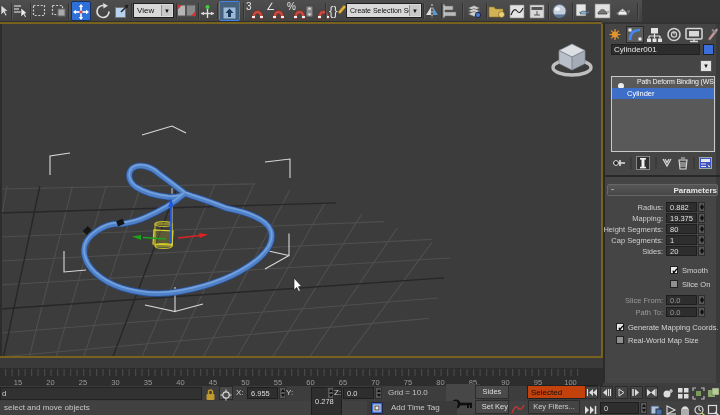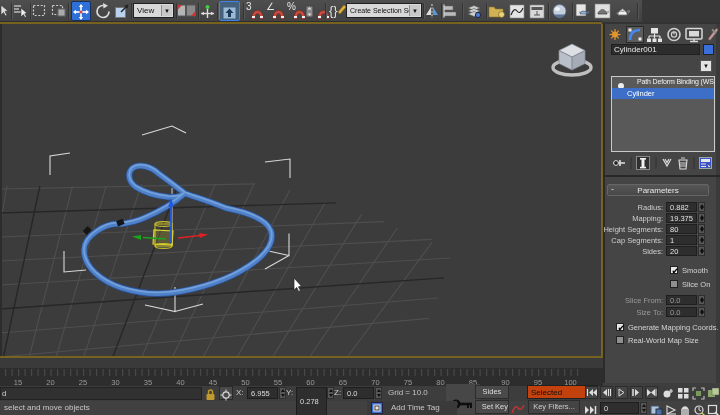--- a/index.html
+++ b/index.html
@@ -415,21 +415,21 @@
         </g>
 <line x1="84" y1="1" x2="84" y2="13" stroke="#333"></line>
 <g transform="translate(89,1)">
           <rect x="0.5" y="0.5" width="12" height="11" fill="#3c52c9" stroke="#9aa"></rect>
           <rect x="2" y="2" width="9" height="3" fill="#e8e8e8"></rect>
           <path d="M 2,7 L 7,7 M 2,9.5 L 7,9.5" stroke="#e8e8e8" stroke-width="1.2"></path>
           <path d="M 8,6.5 L 12,10 L 9.5,10.5 Z" fill="#fff" stroke="#333" stroke-width="0.5"></path>
         </g>
 </svg></div>
 <div class="abs" style="left:604px;top:175px;width:116px;height:2px;background:#282828"></div>
-<div class="abs" style="left:607px;top:184px;width:102px;height:12px;background:linear-gradient(#565656,#484848);border:1px solid #666;border-radius:2px;color:#e8e8e8;font-size:8px;font-weight:normal;text-align:center;line-height:11px">Parameters</div>
+<div class="abs" style="left:607px;top:184px;width:111px;height:12px;background:linear-gradient(#565656,#484848);border:1px solid #666;border-radius:2px;color:#e8e8e8;font-size:8px;font-weight:bold;text-align:right;line-height:11px">Parameters</div>
 <div class="abs" style="left:611px;top:187px;width:6px;height:6px;color:#ddd;font-size:9px;line-height:5px">-</div>
 <div class="plabel" style="left:560px;top:203px;width:103px">Radius:</div>
 <div class="spinfield" style="left:666px;top:202px;width:31px;height:10px;color:#e0e0e0">0.882</div>
 <div class="spin" style="left:698px;top:202px;height:10px"></div>
 <div class="plabel" style="left:560px;top:214px;width:103px">Mapping:</div>
 <div class="spinfield" style="left:666px;top:213px;width:31px;height:10px;color:#e0e0e0">19.375</div>
 <div class="spin" style="left:698px;top:213px;height:10px"></div>
 <div class="plabel" style="left:560px;top:225px;width:103px">Height Segments:</div>
 <div class="spinfield" style="left:666px;top:224px;width:31px;height:10px;color:#e0e0e0">80</div>
 <div class="spin" style="left:698px;top:224px;height:10px"></div>
@@ -439,21 +439,21 @@
 <div class="plabel" style="left:560px;top:247px;width:103px">Sides:</div>
 <div class="spinfield" style="left:666px;top:246px;width:31px;height:10px;color:#e0e0e0">20</div>
 <div class="spin" style="left:698px;top:246px;height:10px"></div>
 <div class="cb ck" style="left:670px;top:266px"></div>
     <div class="cblabel" style="left:682px;top:266px">Smooth</div>
 <div class="cb un" style="left:670px;top:280px"></div>
     <div class="cblabel" style="left:682px;top:280px">Slice On</div>
 <div class="plabel" style="left:560px;top:296px;width:103px;color:#9a9a9a">Slice From:</div>
 <div class="spinfield" style="left:666px;top:295px;width:31px;height:10px;color:#9a9a9a">0.0</div>
 <div class="spin" style="left:698px;top:295px;height:10px"></div>
-<div class="plabel" style="left:560px;top:308px;width:103px;color:#9a9a9a">Size To:</div>
+<div class="plabel" style="left:560px;top:308px;width:103px;color:#9a9a9a">Path To:</div>
 <div class="spinfield" style="left:666px;top:307px;width:31px;height:10px;color:#9a9a9a">0.0</div>
 <div class="spin" style="left:698px;top:307px;height:10px"></div>
 <div class="cb ck" style="left:616px;top:323px"></div>
     <div class="cblabel" style="left:628px;top:323px">Generate Mapping Coords.</div>
 <div class="cb un" style="left:616px;top:336px"></div>
     <div class="cblabel" style="left:628px;top:336px">Real-World Map Size</div>
 
 <div class="abs" style="left:0;top:358px;width:603px;height:10px;background:#3a3a3a"></div>
 <div class="abs" style="left:0;top:368px;width:603px;height:18px;background:#2d2d2d"><svg width="603" height="18" viewBox="0 0 603 18">
         <rect x="5.0" y="1" width="1.2" height="7" fill="#484848"></rect>
@@ -578,21 +578,21 @@
           <line x1="6" y1="0.5" x2="6" y2="2.5"></line>
           <line x1="6" y1="9.5" x2="6" y2="11.5"></line>
           <line x1="0.5" y1="6" x2="2.5" y2="6"></line>
           <line x1="9.5" y1="6" x2="11.5" y2="6"></line>
         </g>
       </svg></div>
 <div class="abs" style="left:236px;top:388px;color:#ccc;font-size:8px">X:</div>
 <div class="spinfield" style="left:247px;top:387px;width:31px;height:12px">6.955</div>
 <div class="spin" style="left:279px;top:387px;height:12px"></div>
 <div class="abs" style="left:286px;top:388px;color:#ccc;font-size:8px">Y:</div>
-<div class="spinfield" style="left:296px;top:387px;width:31px;height:29px">0.278</div>
+<div class="spinfield" style="left:311px;top:387px;width:31px;height:29px">0.278</div>
 <div class="spin" style="left:327px;top:387px;height:12px"></div>
 <div class="abs" style="left:334px;top:388px;color:#ccc;font-size:8px">Z:</div>
 <div class="spinfield" style="left:343px;top:387px;width:31px;height:12px">0.0</div>
 <div class="spin" style="left:375px;top:387px;height:12px"></div>
 <div class="abs" style="left:388px;top:388px;color:#c4c4c4;font-size:8px">Grid = 10.0</div>
 <div class="abs" style="left:446px;top:384px;width:34px;height:30px;background:#474747"></div>
 <div class="abs" style="left:451px;top:395px;width:24px;height:10px"><svg width="24" height="10">
         <circle cx="5" cy="5" r="3.2" fill="none" stroke="#0e0e0e" stroke-width="2.6"></circle>
         <line x1="8" y1="5" x2="21" y2="5" stroke="#0e0e0e" stroke-width="2.6"></line>
         <path d="M 17,5 L 17,9 M 20,5 L 20,9" stroke="#0e0e0e" stroke-width="2"></path>

